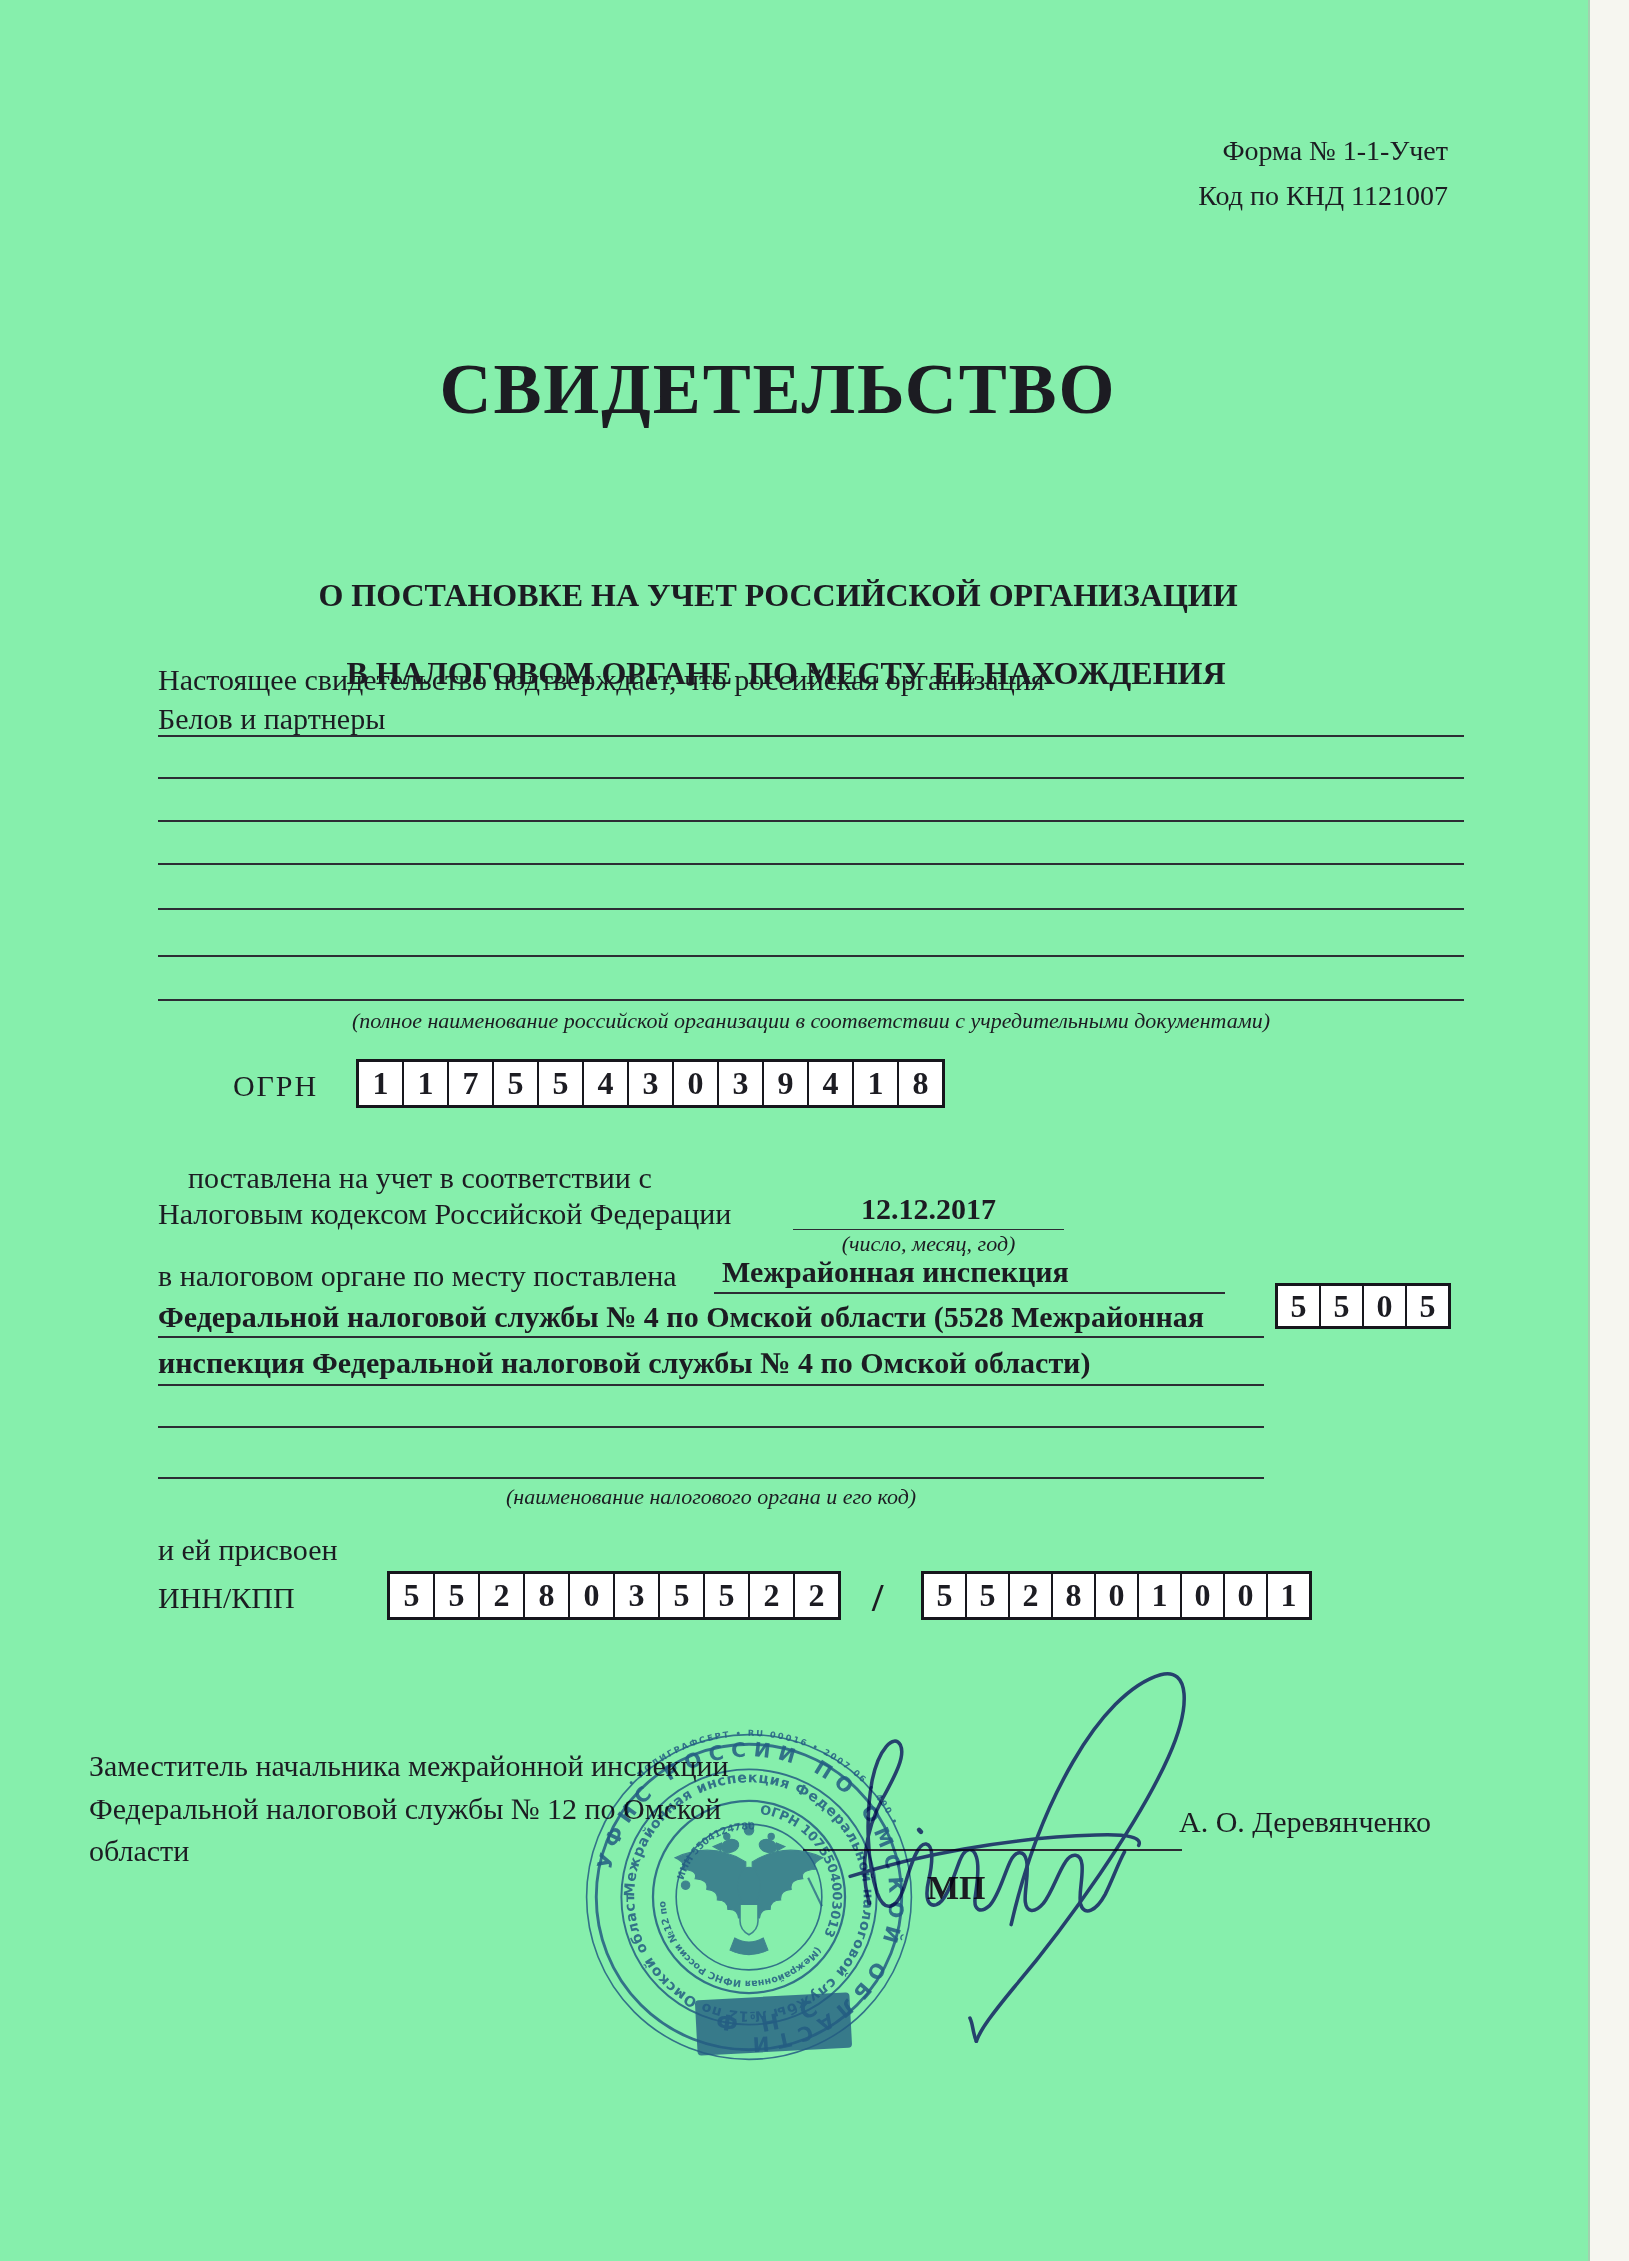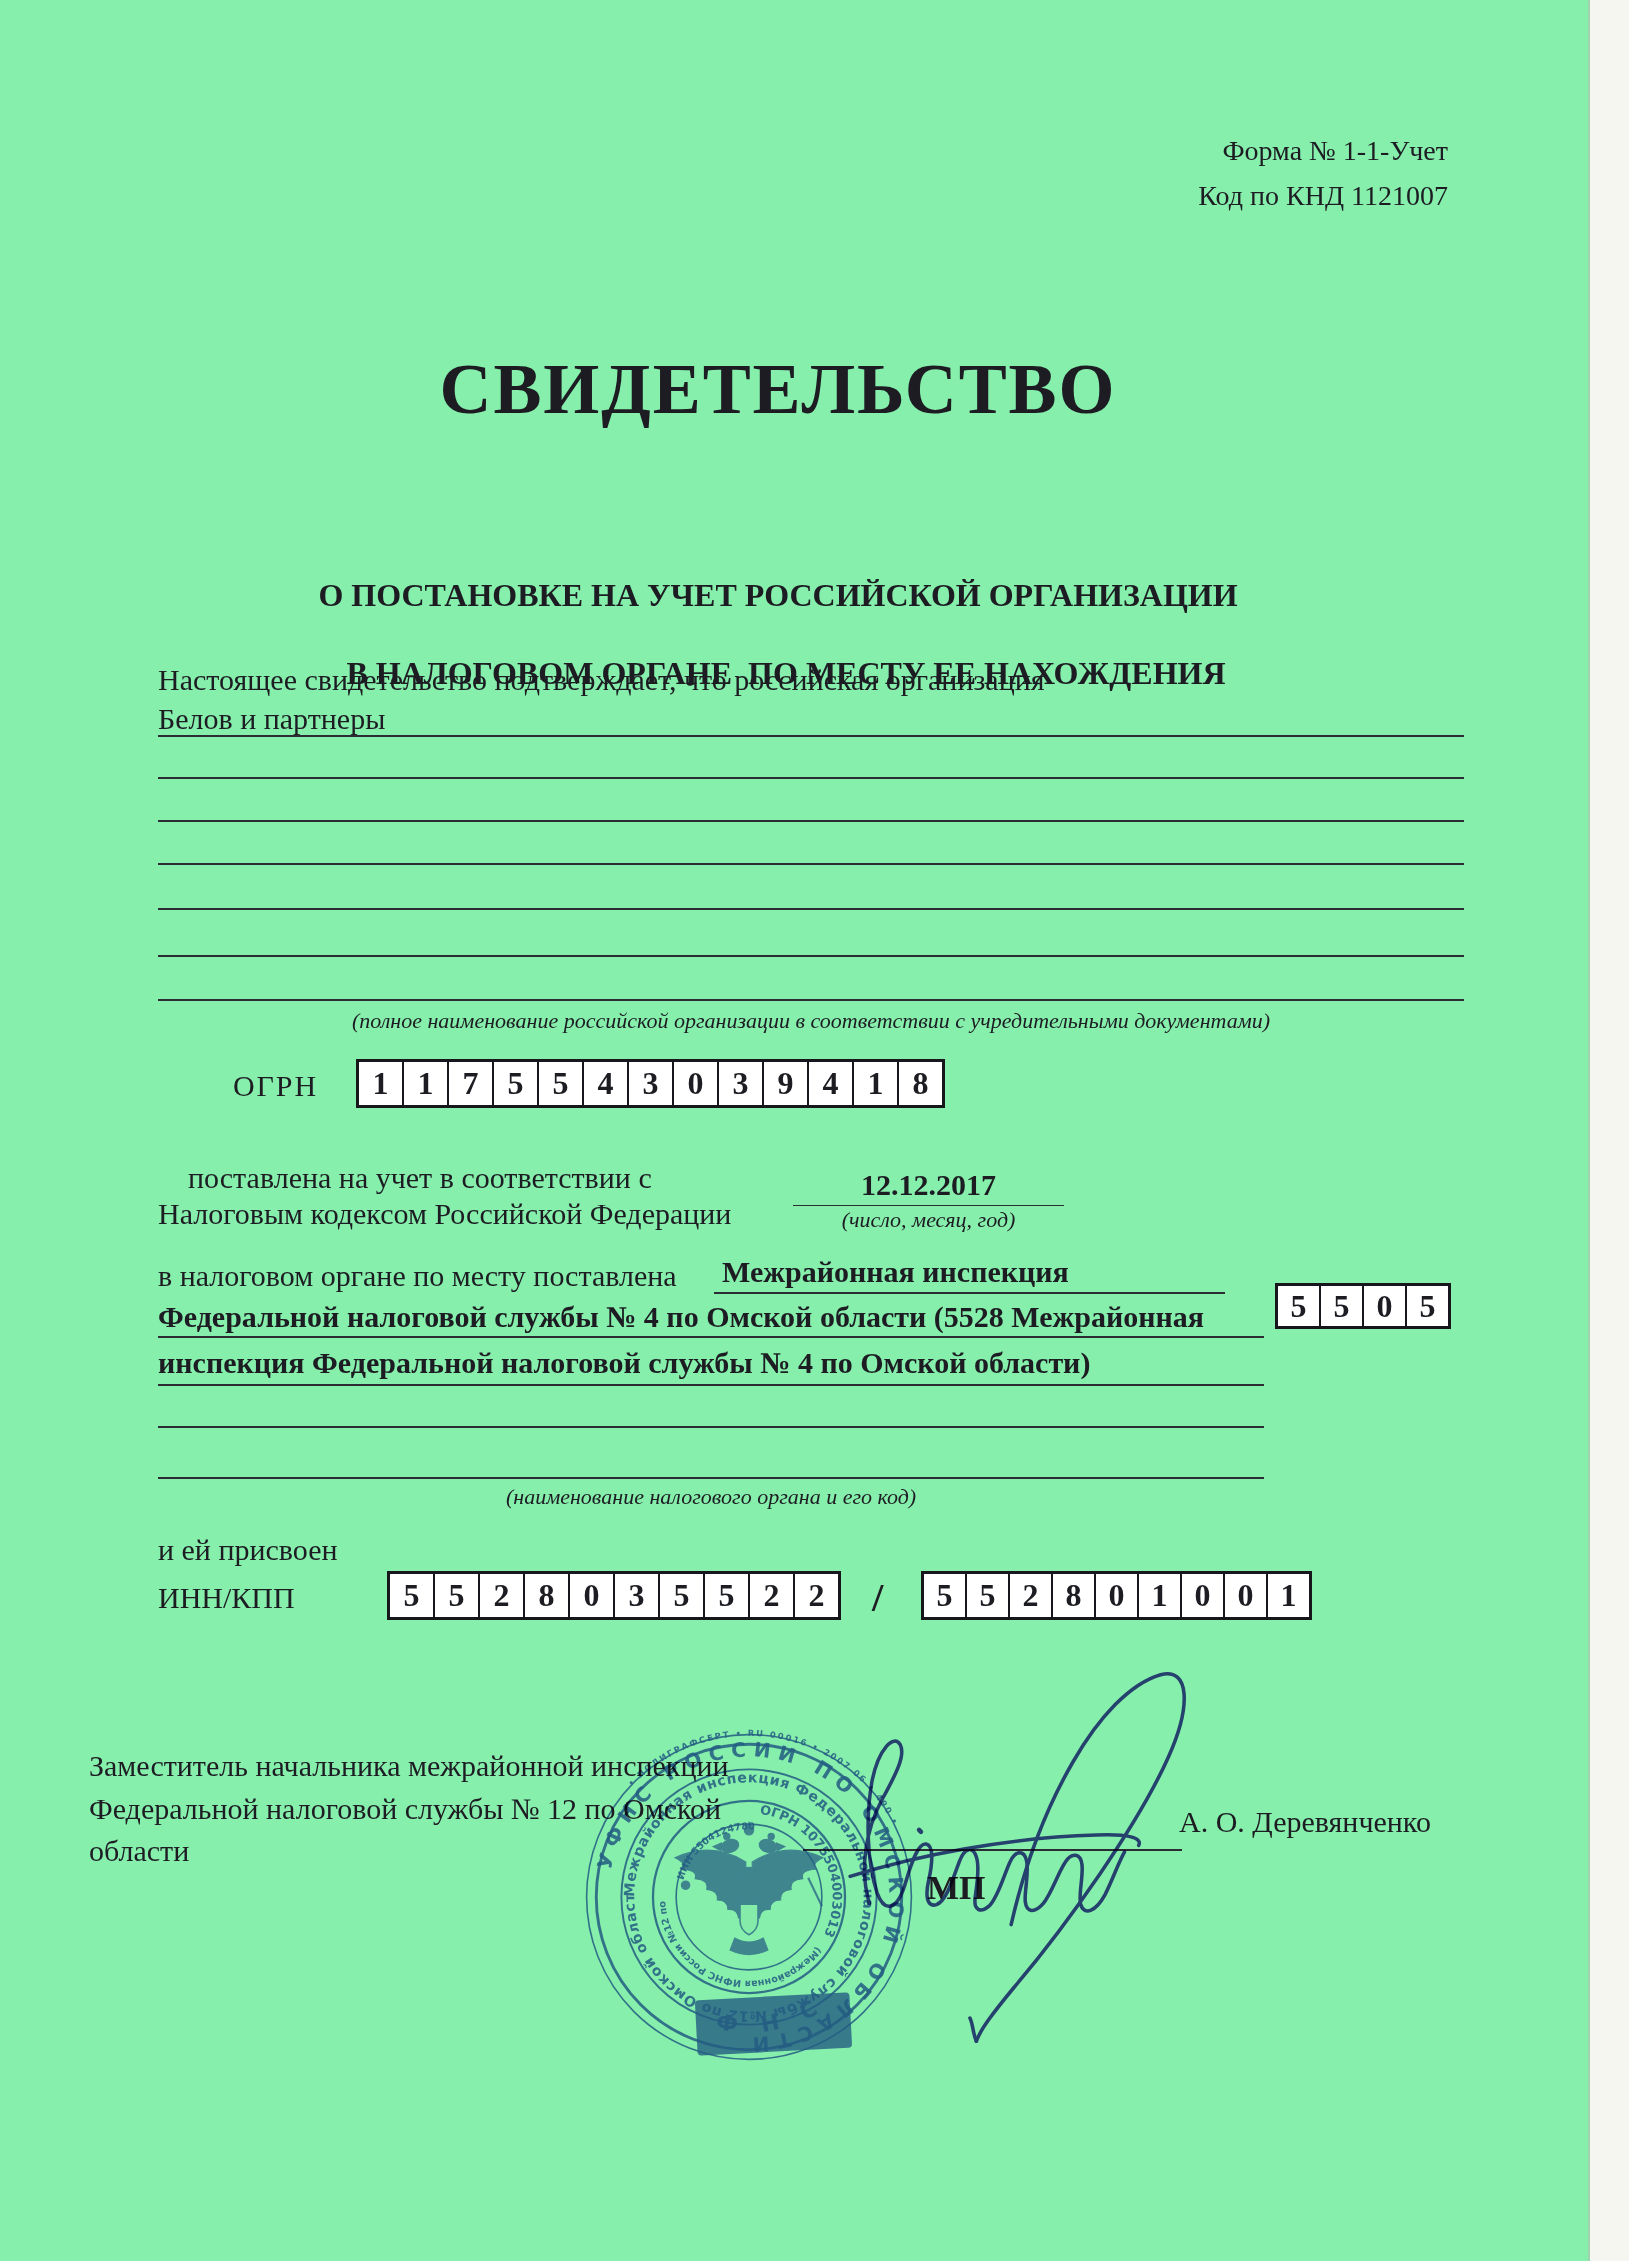--- a/index.html
+++ b/index.html
@@ -71,21 +71,21 @@
     <span class="cell">0</span>
     <span class="cell">3</span>
     <span class="cell">9</span>
     <span class="cell">4</span>
     <span class="cell">1</span>
     <span class="cell">8</span>
   </div>
 
   <div class="abs body-text" style="left:140px;top:1161px;margin-left:48px;">поставлена на учет в соответствии с</div>
   <div class="abs body-text" style="left:158px;top:1197px;">Налоговым кодексом Российской Федерации</div>
-  <div class="abs" style="left:793px;top:1168px;width:271px;text-align:center;">
+  <div class="abs" style="left:793px;top:1192px;width:271px;text-align:center;">
     <div class="b" style="font-size:30px;">12.12.2017</div>
     <div class="hline" style="position:static;margin-top:2.6px;width:271px;"></div>
     <div class="caption" style="margin-top:1px;">(число, месяц, год)</div>
   </div>
 
   <div class="abs body-text" style="left:158px;top:1259px;">в налоговом органе по месту поставлена</div>
   <div class="abs body-text b" style="left:722px;top:1255px;">Межрайонная инспекция</div>
   <div class="hline" style="left:714px;top:1292px;width:511px;"></div>
 
   <div class="abs body-text b" style="left:158px;top:1300px;">Федеральной налоговой службы № 4 по Омской области (5528 Межрайонная</div>

